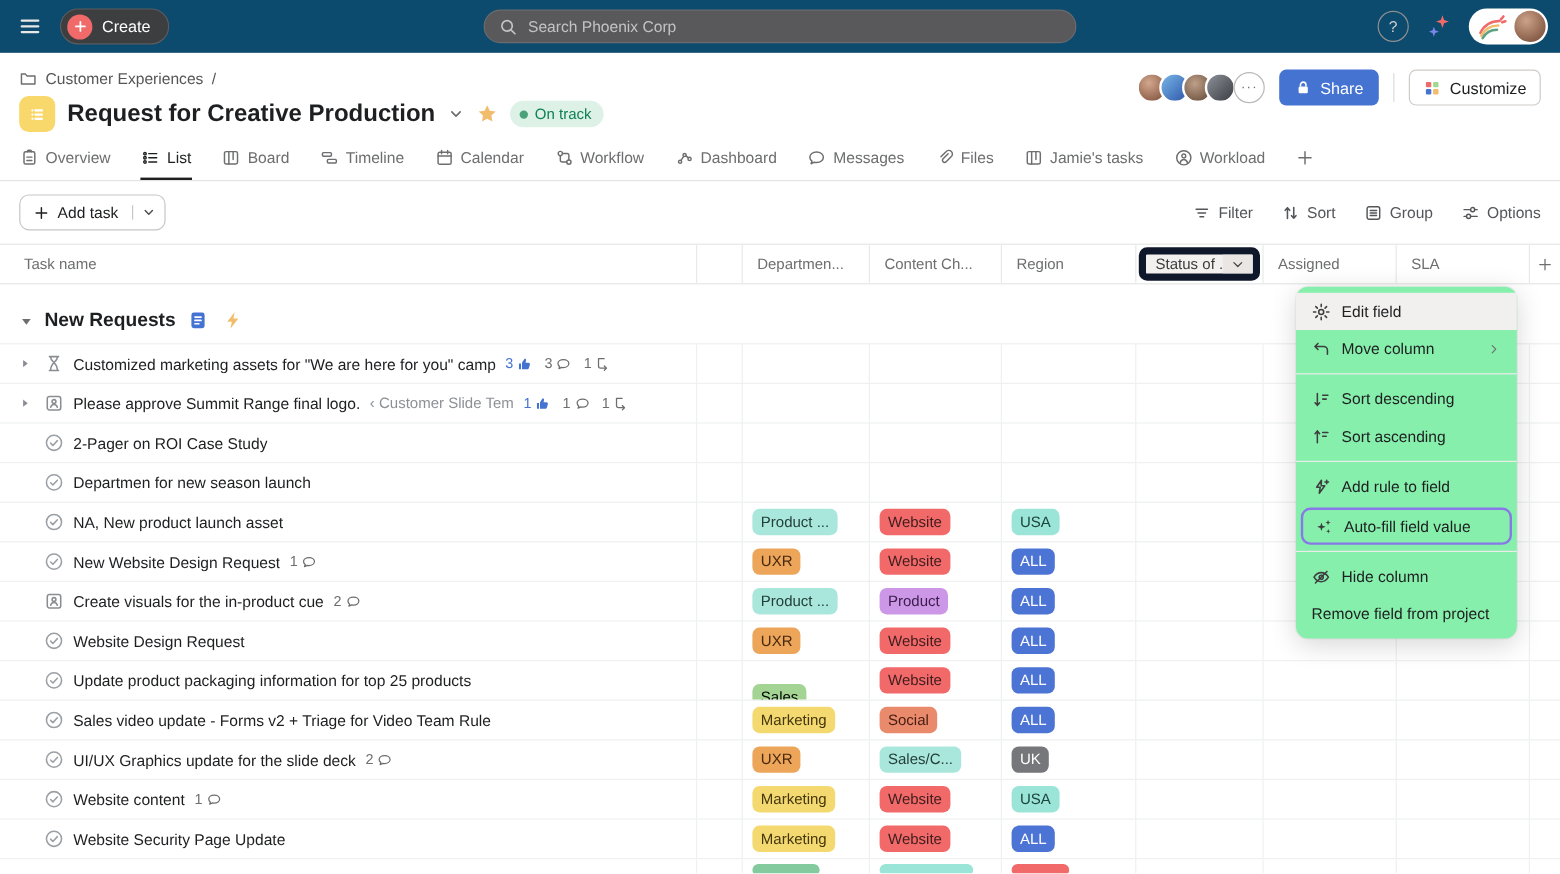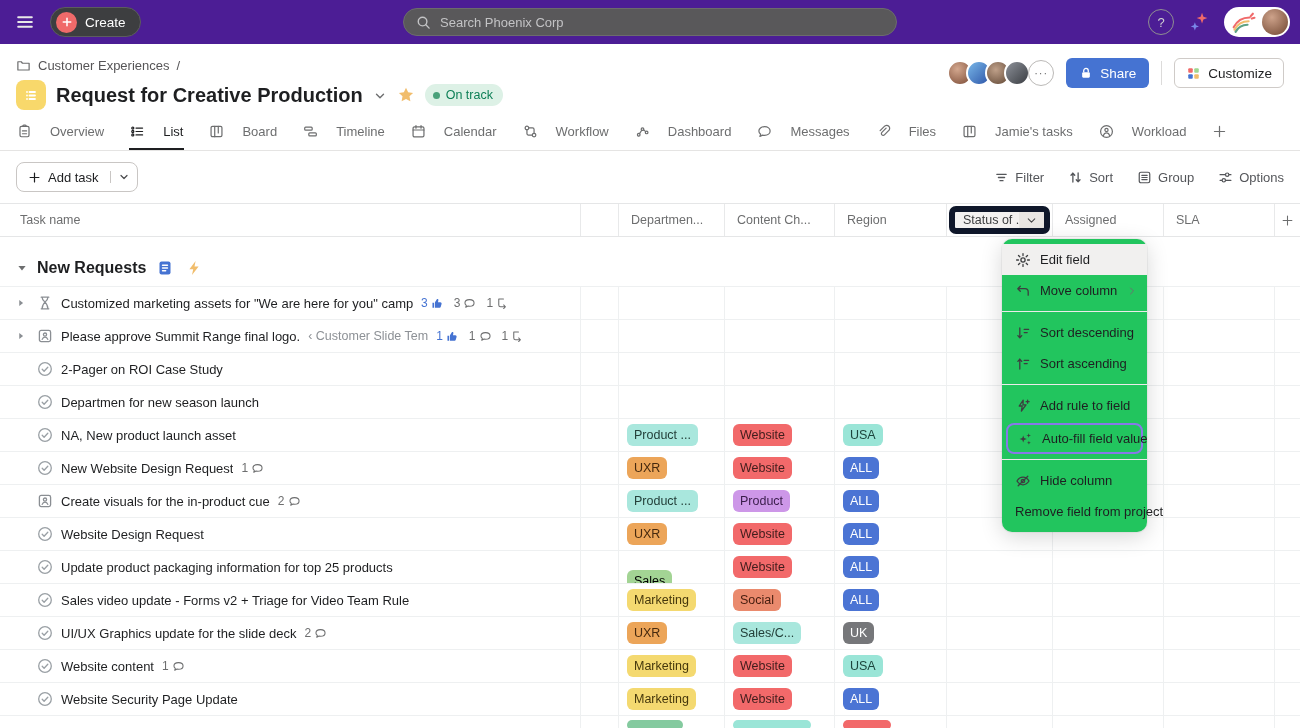--- a/index.html
+++ b/index.html
@@ -2,21 +2,21 @@
 <html><head>
 <meta charset="utf-8">
 <style>
   * { margin:0; padding:0; box-sizing:border-box; }
   html,body { background:#fff; }
   body { font-family:"Liberation Sans","DejaVu Sans",sans-serif; color:#1e1f21; }
   .app { position:relative; width:1300px; height:728px; overflow:hidden; background:#fff; }
   .ic { display:inline-block; vertical-align:middle; flex:none; }
 
   
-  .topbar { position:relative; height:44px; background:#4c1d95; display:flex; align-items:center; padding:0 14px; gap:14px; }
+  .topbar { position:relative; height:44px; background:#0c4a6e; display:flex; align-items:center; padding:0 14px; gap:14px; }
   .hamburger { width:22px; height:22px; color:#e8e8e8; display:flex; align-items:center; justify-content:center; cursor:pointer; }
   .create-btn { display:flex; align-items:center; gap:8px; background:#3d3e40; border:1px solid #5c5c5e; border-radius:17px; height:30px; padding:0 14px 0 5px; color:#fff; font-size:13.5px; cursor:pointer; }
   .create-plus { width:21px; height:21px; border-radius:50%; background:#f06a6a; color:#fff; display:flex; align-items:center; justify-content:center; }
   .searchbar { position:absolute; left:50%; transform:translateX(-50%); top:8px; width:494px; height:28px; border-radius:14px; background:#59585a; border:1px solid #6c6b6d; display:flex; align-items:center; gap:9px; padding:0 12px; color:#c3c3c5; font-size:13px; cursor:text; }
   .topbar-right { margin-left:auto; display:flex; align-items:center; gap:14px; }
   .help-circle { width:26px; height:26px; border-radius:50%; border:1px solid #8f8f91; color:#cfcfd1; font-size:13px; display:flex; align-items:center; justify-content:center; cursor:pointer; }
   .avatar-pill { width:66px; height:30px; background:#fff; border-radius:16px; display:flex; align-items:center; justify-content:space-between; padding:2px 2px 2px 6px; cursor:pointer; margin-right:-4px; }
   .av { border-radius:50%; flex:none; }
   .av-top { width:26px; height:26px; background:radial-gradient(circle at 38% 32%, #cda28a, #6f structureds); background:radial-gradient(circle at 38% 32%, #cda28a, #6f4530); }
 
@@ -38,21 +38,21 @@
   .av-2 { background:linear-gradient(135deg, #79b7e8, #2d55a8); }
   .av-3 { background:radial-gradient(circle at 40% 35%, #bda draft); background:radial-gradient(circle at 40% 35%, #bda austria); background:radial-gradient(circle at 40% 35%, #bfa astronom); background:radial-gradient(circle at 40% 35%, #bfa089, #5e4533); }
   .av-4 { background:linear-gradient(135deg, #8d9199, #3a3d42); }
   .overflow-circle { width:26px; height:26px; border-radius:50%; border:1px solid #bbb9b7; color:#6d6e6f; font-size:11px; letter-spacing:1px; display:flex; align-items:center; justify-content:center; margin-left:-2px; background:#fff; cursor:pointer; }
   .share-btn { display:flex; align-items:center; gap:7px; height:30px; background:#4573d2; color:#fff; border:none; border-radius:6px; font-size:13.5px; padding:0 13px; margin-left:12px; cursor:pointer; font-family:inherit; }
   .vsep { width:1px; height:24px; background:#dcdbda; margin:0 12px; }
   .customize-btn { display:flex; align-items:center; gap:7px; height:30px; background:#fff; color:#1e1f21; border:1px solid #cfcbc8; border-radius:6px; font-size:13.5px; padding:0 11px; cursor:pointer; font-family:inherit; }
 
   
   .tabs { display:flex; align-items:flex-end; gap:24px; padding:6px 16px 0 16px; border-bottom:1px solid #e5e4e3; }
-  .tab { display:flex; align-items:flex-start; gap:18px; font-size:13px; color:#6d6e6f; padding:4px 1px 9px 1px; border-bottom:2px solid transparent; cursor:pointer; white-space:nowrap; }
+  .tab { display:flex; align-items:flex-start; gap:6px; font-size:13px; color:#6d6e6f; padding:4px 1px 9px 1px; border-bottom:2px solid transparent; cursor:pointer; white-space:nowrap; }
   .tab.active { color:#1e1f21; border-bottom-color:#1e1f21; font-weight:500; }
 
   
   .toolbar { height:52px; display:flex; align-items:center; padding:0 16px; }
   .addtask { display:inline-flex; align-items:center; border:1px solid #c9c6c4; border-radius:8px; height:30px; overflow:hidden; background:#fff; }
   .addtask-main { display:flex; align-items:center; gap:7px; padding:0 11px; font-size:13px; color:#1e1f21; cursor:pointer; }
   .addtask-chev { display:flex; align-items:center; justify-content:center; width:27px; border-left:1px solid #c9c6c4; color:#4a4b4d; cursor:pointer; }
   .toolbar-right { margin-left:auto; display:flex; align-items:center; gap:24px; }
   .tool-item { display:flex; align-items:center; gap:6px; font-size:13px; color:#54565a; cursor:pointer; }
 
@@ -83,21 +83,21 @@
   .tname { font-size:13px; color:#1e1f21; white-space:nowrap; overflow:hidden; cursor:pointer; }
   .tsuffix { font-size:12.5px; color:#8d9196; white-space:nowrap; overflow:hidden; max-width:150px; flex:none; cursor:pointer; }
   .counts { display:flex; align-items:center; gap:10px; flex:none; font-size:12px; color:#6d6e6f; }
   .cnt { display:flex; align-items:center; gap:3px; cursor:pointer; }
   .cnt.like { color:#4573d2; }
   .pill { font-size:12.5px; line-height:1; padding:5px 7px; border-radius:6px; white-space:nowrap; max-width:94px; overflow:hidden; cursor:pointer; }
   .partial-row { height:13px; overflow:hidden; }
   .partial-row .td { border-bottom:none; align-items:flex-start; padding-top:4px; }
 
   
-  .menu { position:absolute; left:1002px; top:239px; width:145px; background:#22c55e; border-radius:10px;
+  .menu { position:absolute; left:1080px; top:239px; width:184px; background:#86efac; border-radius:10px;
           box-shadow:0 0 0 1px rgba(0,0,0,.04), 0 5px 22px rgba(0,0,0,.16); padding:5px 0; z-index:30; }
   .mi { display:flex; align-items:center; gap:9px; height:31px; padding:0 13px; font-size:13px; color:#1e1f21; white-space:nowrap; cursor:pointer; }
   .mi .mic { width:16px; height:16px; color:#3d3e40; flex:none; display:flex; align-items:center; justify-content:center; }
   .mi.hovered { background:#f1f0ef; }
   .mi.selected { border:2px solid #8878e8; border-radius:8px; margin:2px 4px; padding:0 9px; }
   .mi .subchev { margin-left:auto; color:#6d6e6f; display:flex; }
   .mdiv { height:1px; background:#ecebea; margin:5px 0; }
 </style>
 </head>
 <body>

